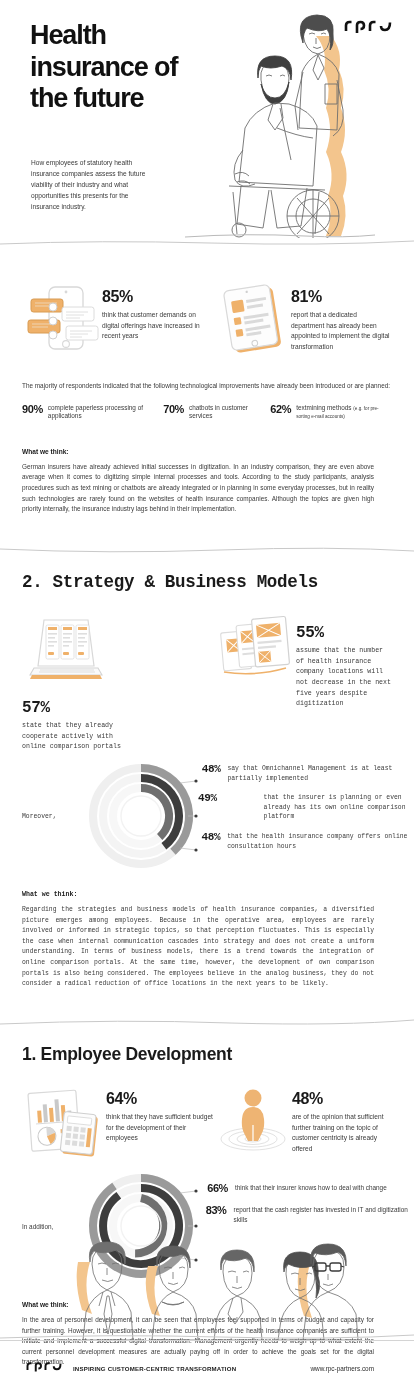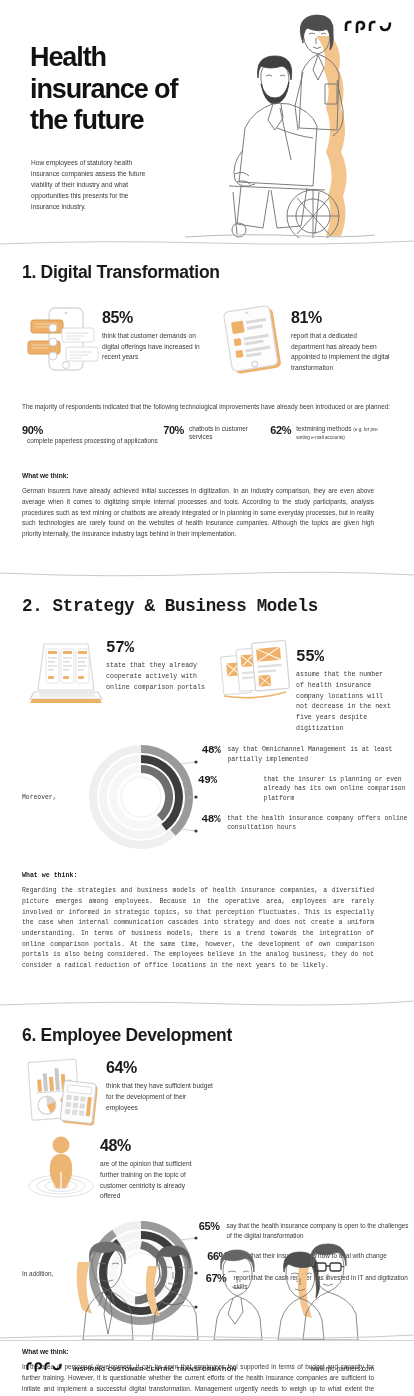--- a/index.html
+++ b/index.html
@@ -54,21 +54,21 @@
     line-height: 1.66;
     color: #3a3a3a;
     margin-top: 7px;
     text-align: justify;
   }
 
   
   #hero { height: 238px; position: relative; }
   .hero-title {
     position: absolute;
-    left: 30px; top: 42px;
+    left: 30px; top: 20px;
     font-size: 27px;
     font-weight: bold;
     line-height: 1.17;
     letter-spacing: -1.1px;
     color: #111;
     width: 165px;
   }
   .hero-sub {
     position: absolute;
     left: 31px; top: 158px;
@@ -203,21 +203,20 @@
   <div class="hero-sub">How employees of statutory health insurance companies assess the future viability of their industry and what opportunities this presents for the insurance industry.</div>
 </div>
 
 <div class="divider">
   <svg viewBox="0 0 414 10" preserveAspectRatio="none">
       <path d="M0 6 Q100 2 210 5 Q320 8 414 3" fill="none" stroke="#c9c9c9" stroke-width="1"></path>
     </svg>
 </div>
 
 <div class="section" style="padding-top:14px;">
-  <div class="sec-title">1. Digital Transformation</div>
 
   <div style="display:flex; margin-top:21px;">
 
     <div style="display:flex; width:196px;">
       <div style="flex:0 0 80px;">
         <svg width="80" height="72" viewBox="0 0 80 72">
           <rect x="27" y="4" width="34" height="62" rx="6" fill="#fff" stroke="#d8d8d8" stroke-width="1.3"></rect>
           <circle cx="44" cy="9" r="1.4" fill="#d8d8d8"></circle>
           <circle cx="44" cy="61" r="3.4" fill="none" stroke="#d8d8d8" stroke-width="1.1"></circle>
           <rect x="9" y="16" width="32" height="13" rx="2.5" fill="#efb16a" stroke="#d89b52" stroke-width="1"></rect>
@@ -270,21 +269,21 @@
       <div style="padding-top:6px; width:100px;">
         <div class="stat-num">81%</div>
         <div class="stat-desc">report that a dedicated department has already been appointed to implement the digital transformation</div>
       </div>
     </div>
   </div>
 
   <div class="intro-line" style="margin-top:22px;">The majority of respondents indicated that the following technological improvements have already been introduced or are planned:</div>
 
   <div class="triple">
-    <div class="cell" style="width:145px;flex-direction:column;">
+    <div class="cell" style="width:145px;">
       <div class="n">90%</div>
       <div class="t">complete paperless processing of applications</div>
     </div>
     <div class="cell" style="width:110px;">
       <div class="n">70%</div>
       <div class="t">chatbots in customer services</div>
     </div>
     <div class="cell" style="width:125px;">
       <div class="n">62%</div>
       <div class="t"><span>textmining methods </span><span class="tiny">(e.g. for pre-sorting e-mail accounts)</span></div>
@@ -300,21 +299,21 @@
 <div class="divider" style="margin-top:30px;">
   <svg viewBox="0 0 414 10" preserveAspectRatio="none">
       <path d="M0 4 Q110 9 220 5 Q330 1 414 6" fill="none" stroke="#c9c9c9" stroke-width="1"></path>
     </svg>
 </div>
 
 <div class="section" style="padding-top:17px;font-family:Liberation Mono, monospace;">
   <div class="sec-title">2. Strategy &amp; Business Models</div>
 
   <div style="display:flex; margin-top:20px;">
-    <div style="display:flex; width:196px;">
+    <div style="display:flex; width:196px;flex-direction:column;">
       <div style="flex:0 0 84px;">
         <svg width="84" height="72" viewBox="0 0 84 72">
           <path d="M16 54 L22 8 h44 l6 46 z" fill="#fff" stroke="#d8d8d8" stroke-width="1.2"></path>
           <g>
             <rect x="24" y="13" width="13" height="34" rx="1.5" fill="#fff" stroke="#e0e0e0" stroke-width="0.9"></rect>
             <rect x="39" y="13" width="13" height="34" rx="1.5" fill="#fff" stroke="#e0e0e0" stroke-width="0.9"></rect>
             <rect x="54" y="13" width="13" height="34" rx="1.5" fill="#fff" stroke="#e0e0e0" stroke-width="0.9"></rect>
             <g fill="#efb16a">
                 <rect x="26" y="15" width="9" height="3"></rect>
                 <rect x="41" y="15" width="9" height="3"></rect>
@@ -440,23 +439,23 @@
   </div>
 </div>
 
 <div class="divider" style="margin-top:27px;">
   <svg viewBox="0 0 414 10" preserveAspectRatio="none">
       <path d="M0 7 Q120 2 230 6 Q340 9 414 3" fill="none" stroke="#c9c9c9" stroke-width="1"></path>
     </svg>
 </div>
 
 <div class="section" style="padding-top:17px;">
-  <div class="sec-title">6. Employee Development</div>
-
-  <div style="display:flex; margin-top:8px;flex-direction:column;">
+  <div class="sec-title">1. Employee Development</div>
+
+  <div style="display:flex; margin-top:20px;">
     <div style="display:flex; width:192px;">
       <div style="flex:0 0 84px;">
         <svg width="84" height="74" viewBox="0 0 84 74">
           <g transform="rotate(-4 42 37)">
             <rect x="8" y="6" width="48" height="58" rx="2" fill="#fff" stroke="#d9d9d9" stroke-width="1.2"></rect>
 
             <g>
               <rect x="16" y="24" width="4" height="12" fill="#efb16a"></rect>
               <rect x="22" y="18" width="4" height="18" fill="#c9c9c9"></rect>
               <rect x="28" y="22" width="4" height="14" fill="#efb16a"></rect>
@@ -549,30 +548,26 @@
         </g>
         <g fill="#3a3a3a">
             <circle cx="112" cy="22" r="1.6"></circle>
             <circle cx="112" cy="57" r="1.6"></circle>
             <circle cx="112" cy="91" r="1.6"></circle>
           </g>
       </svg>
     </div>
 
     <div class="donut-legend">
-      <div class="legend-row">
-        <div class="lnum">65%</div>
-        <div class="ltxt">say that the health insurance company is open to the challenges of the digital transformation</div>
-      </div>
       <div class="legend-row" style="margin-top:9px;">
         <div class="lnum">66%</div>
         <div class="ltxt">think that their insurer knows how to deal with change</div>
       </div>
       <div class="legend-row" style="margin-top:6px;">
-        <div class="lnum">67%</div>
+        <div class="lnum">83%</div>
         <div class="ltxt">report that the cash register has invested in IT and digitization skills</div>
       </div>
     </div>
   </div>
 
   <div style="margin-top:14px; padding-right:18px;">
     <div class="wwt-label">What we think:</div>
     <div class="wwt-body">In the area of personnel development, it can be seen that employees feel supported in terms of budget and capacity for further training. However, it is questionable whether the current efforts of the health insurance companies are sufficient to initiate and implement a successful digital transformation. Management urgently needs to weigh up to what extent the current personnel development measures are actually paying off in order to achieve the goals set for the digital transformation.</div>
   </div>
 </div>

